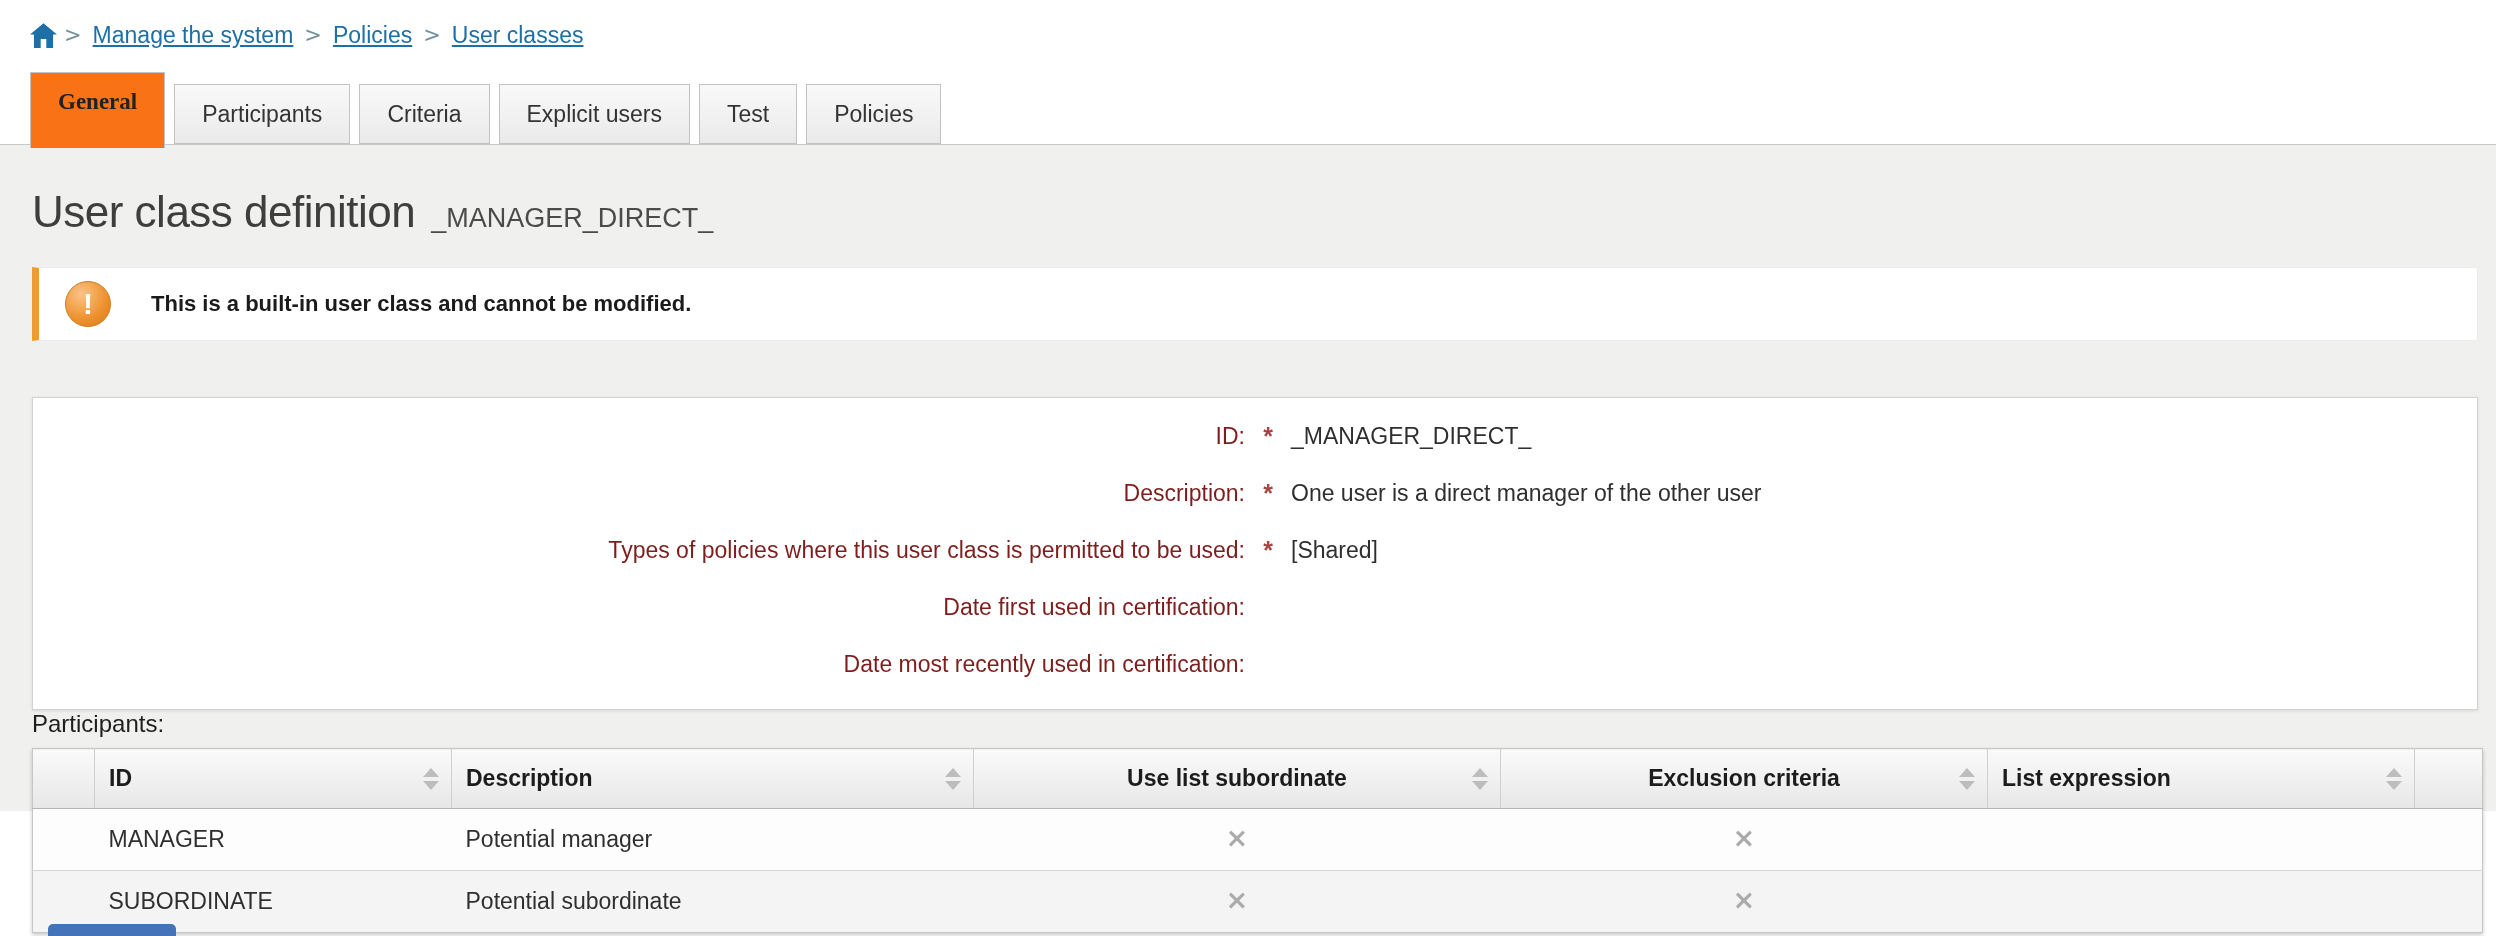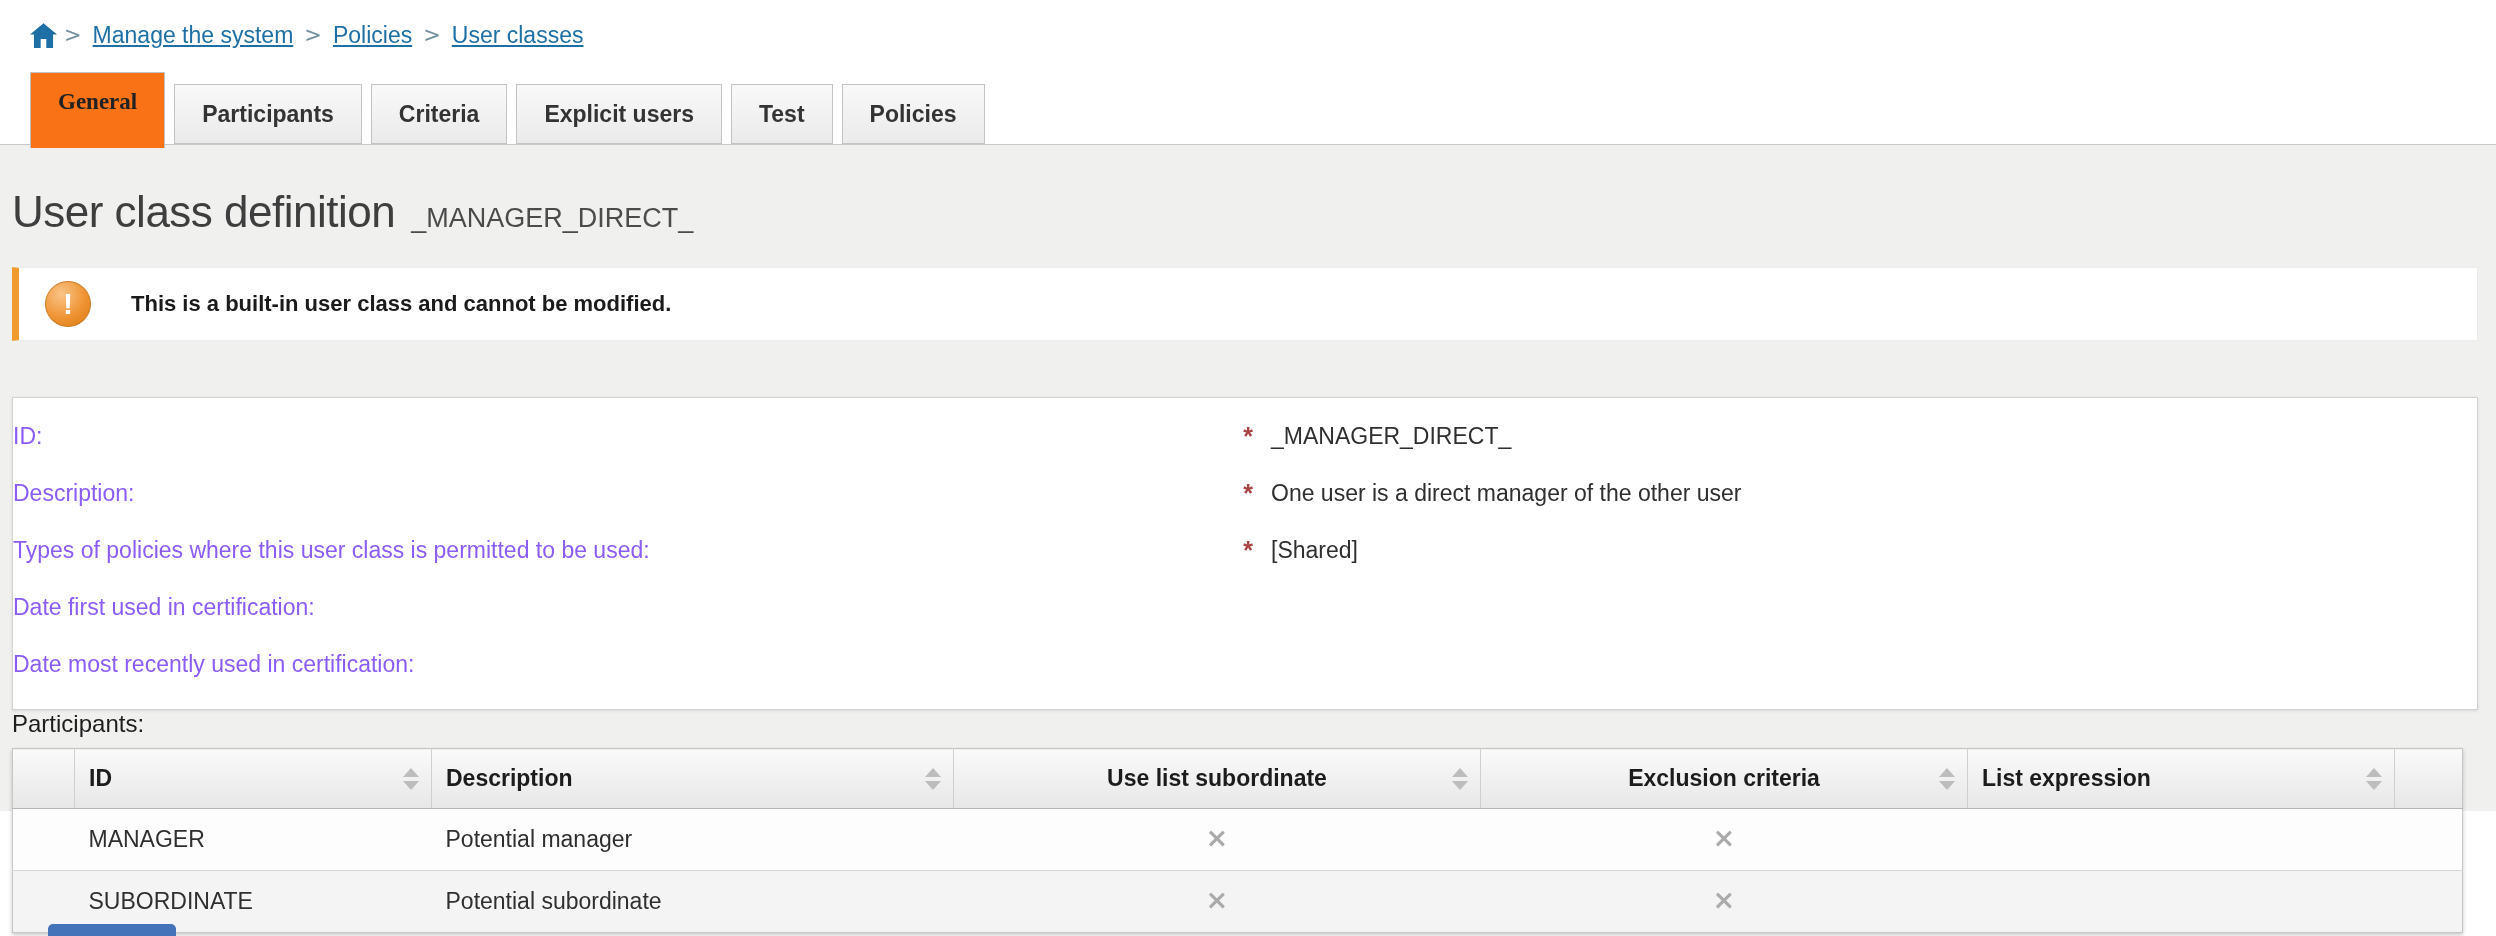--- a/index.html
+++ b/index.html
@@ -14,29 +14,29 @@
   .breadcrumb-bar { padding:16px 0 0 30px; height:54px; display:flex; align-items:center; font-size:23px; }
   .home-link { display:flex; align-items:center; cursor:pointer; }
   .crumb { color:#1d6fa5; text-decoration:underline; cursor:pointer; margin:0 4px; }
   .sep { color:#72909f; font-size:21px; margin:0 7px; font-family:"DejaVu Sans",sans-serif; }
 
   
   .tabbar { display:flex; align-items:flex-end; padding:18px 0 0 30px; border-bottom:1px solid #c8c8c8; background:#fff; }
   .tab {
     height:60px; line-height:58px; padding:0 27px; margin-right:9px;
     background:linear-gradient(#f9f9f9,#eaeaea); border:1px solid #c3c3c3;
-    font-size:23px; color:#333; cursor:pointer; white-space:nowrap; position:relative;font-weight:bold;
+    font-size:23px; color:#333; cursor:pointer; white-space:nowrap; position:relative;
   }
   .tab.active {
     background:#f97316; font-weight:bold; color:#222;
     height:76px; line-height:58px; margin-bottom:-4px; border-bottom:none; z-index:2;font-family:Liberation Serif, serif;
   }
 
   
-  .content { background:#f0f0ef; padding:0 18px 0 12px; height:666px; position:relative; }
+  .content { background:#f0f0ef; padding:0 18px 0 32px; height:666px; position:relative; }
 
   .page-header { padding-top:42px; display:flex; align-items:baseline; }
   .page-title { font-size:44px; font-weight:400; color:#3e3e3e; margin:0; letter-spacing:-0.5px; }
   .page-subtitle { font-size:27px; color:#4b4b4b; margin-left:16px; }
 
   
   .alert {
     margin-top:30px; height:74px; background:#fff;
     border:1px solid #ececec; border-left:7px solid #f09b2e;
     display:flex; align-items:center;
@@ -48,21 +48,21 @@
     display:flex; align-items:center; justify-content:center;
   }
   .alert-text { font-size:22px; font-weight:bold; color:#1b1b1b; }
 
   
   .panel {
     margin-top:56px; background:#fff; border:1px solid #d2d2d2;
     padding:10px 0 16px; box-shadow:0 1px 3px rgba(0,0,0,.10);
   }
   .f-row { display:flex; align-items:center; height:57px; font-size:23px; }
-  .f-label { width:1212px; color:#8b5cf6; flex:0 0 1212px; }
+  .f-label { width:1212px; text-align:right; color:#7f1d1d; flex:0 0 1212px; }
   .f-req { width:46px; flex:0 0 46px; text-align:center; color:#a94442; font-weight:bold; font-size:25px; }
   .f-value { color:#2f2f2f; }
 
   
   .participants-label { font-size:24px; color:#1e1e1e; }
   table.grid {
     margin-top:10px; width:2450px; border-collapse:collapse; table-layout:fixed;
     background:#fdfdfd; border:1px solid #c6c6c6; box-shadow:0 2px 4px rgba(0,0,0,.22);
   }
   .grid thead th {

